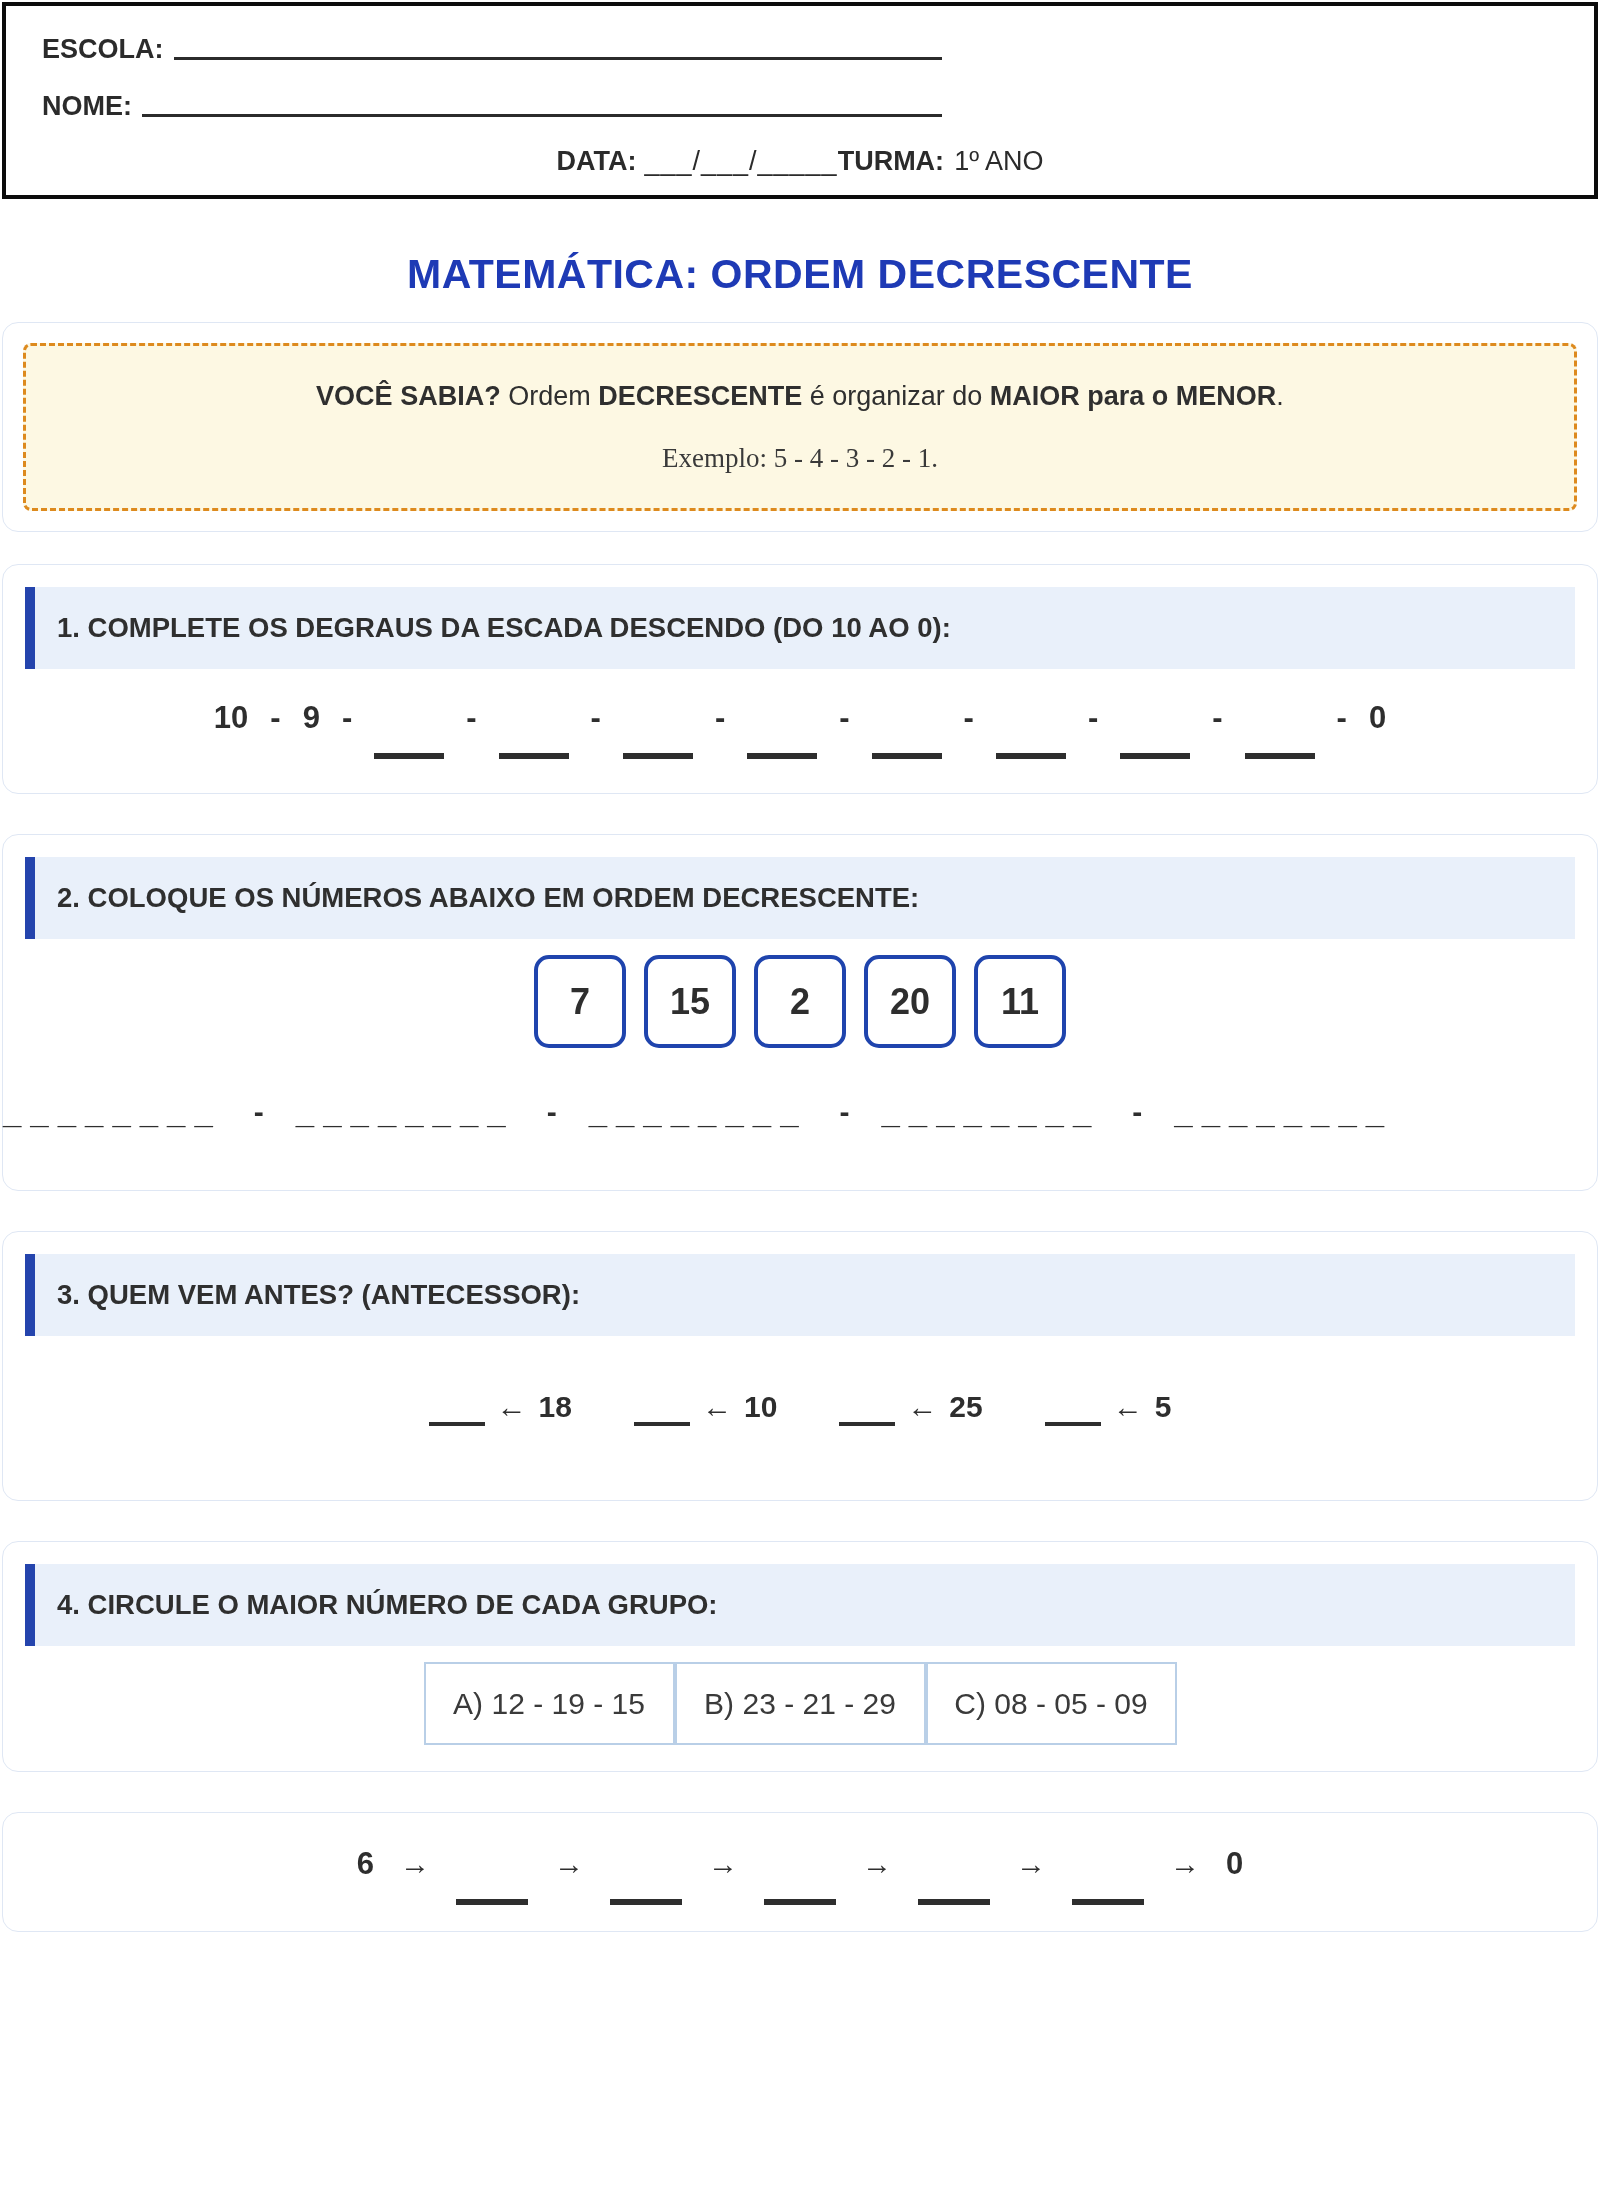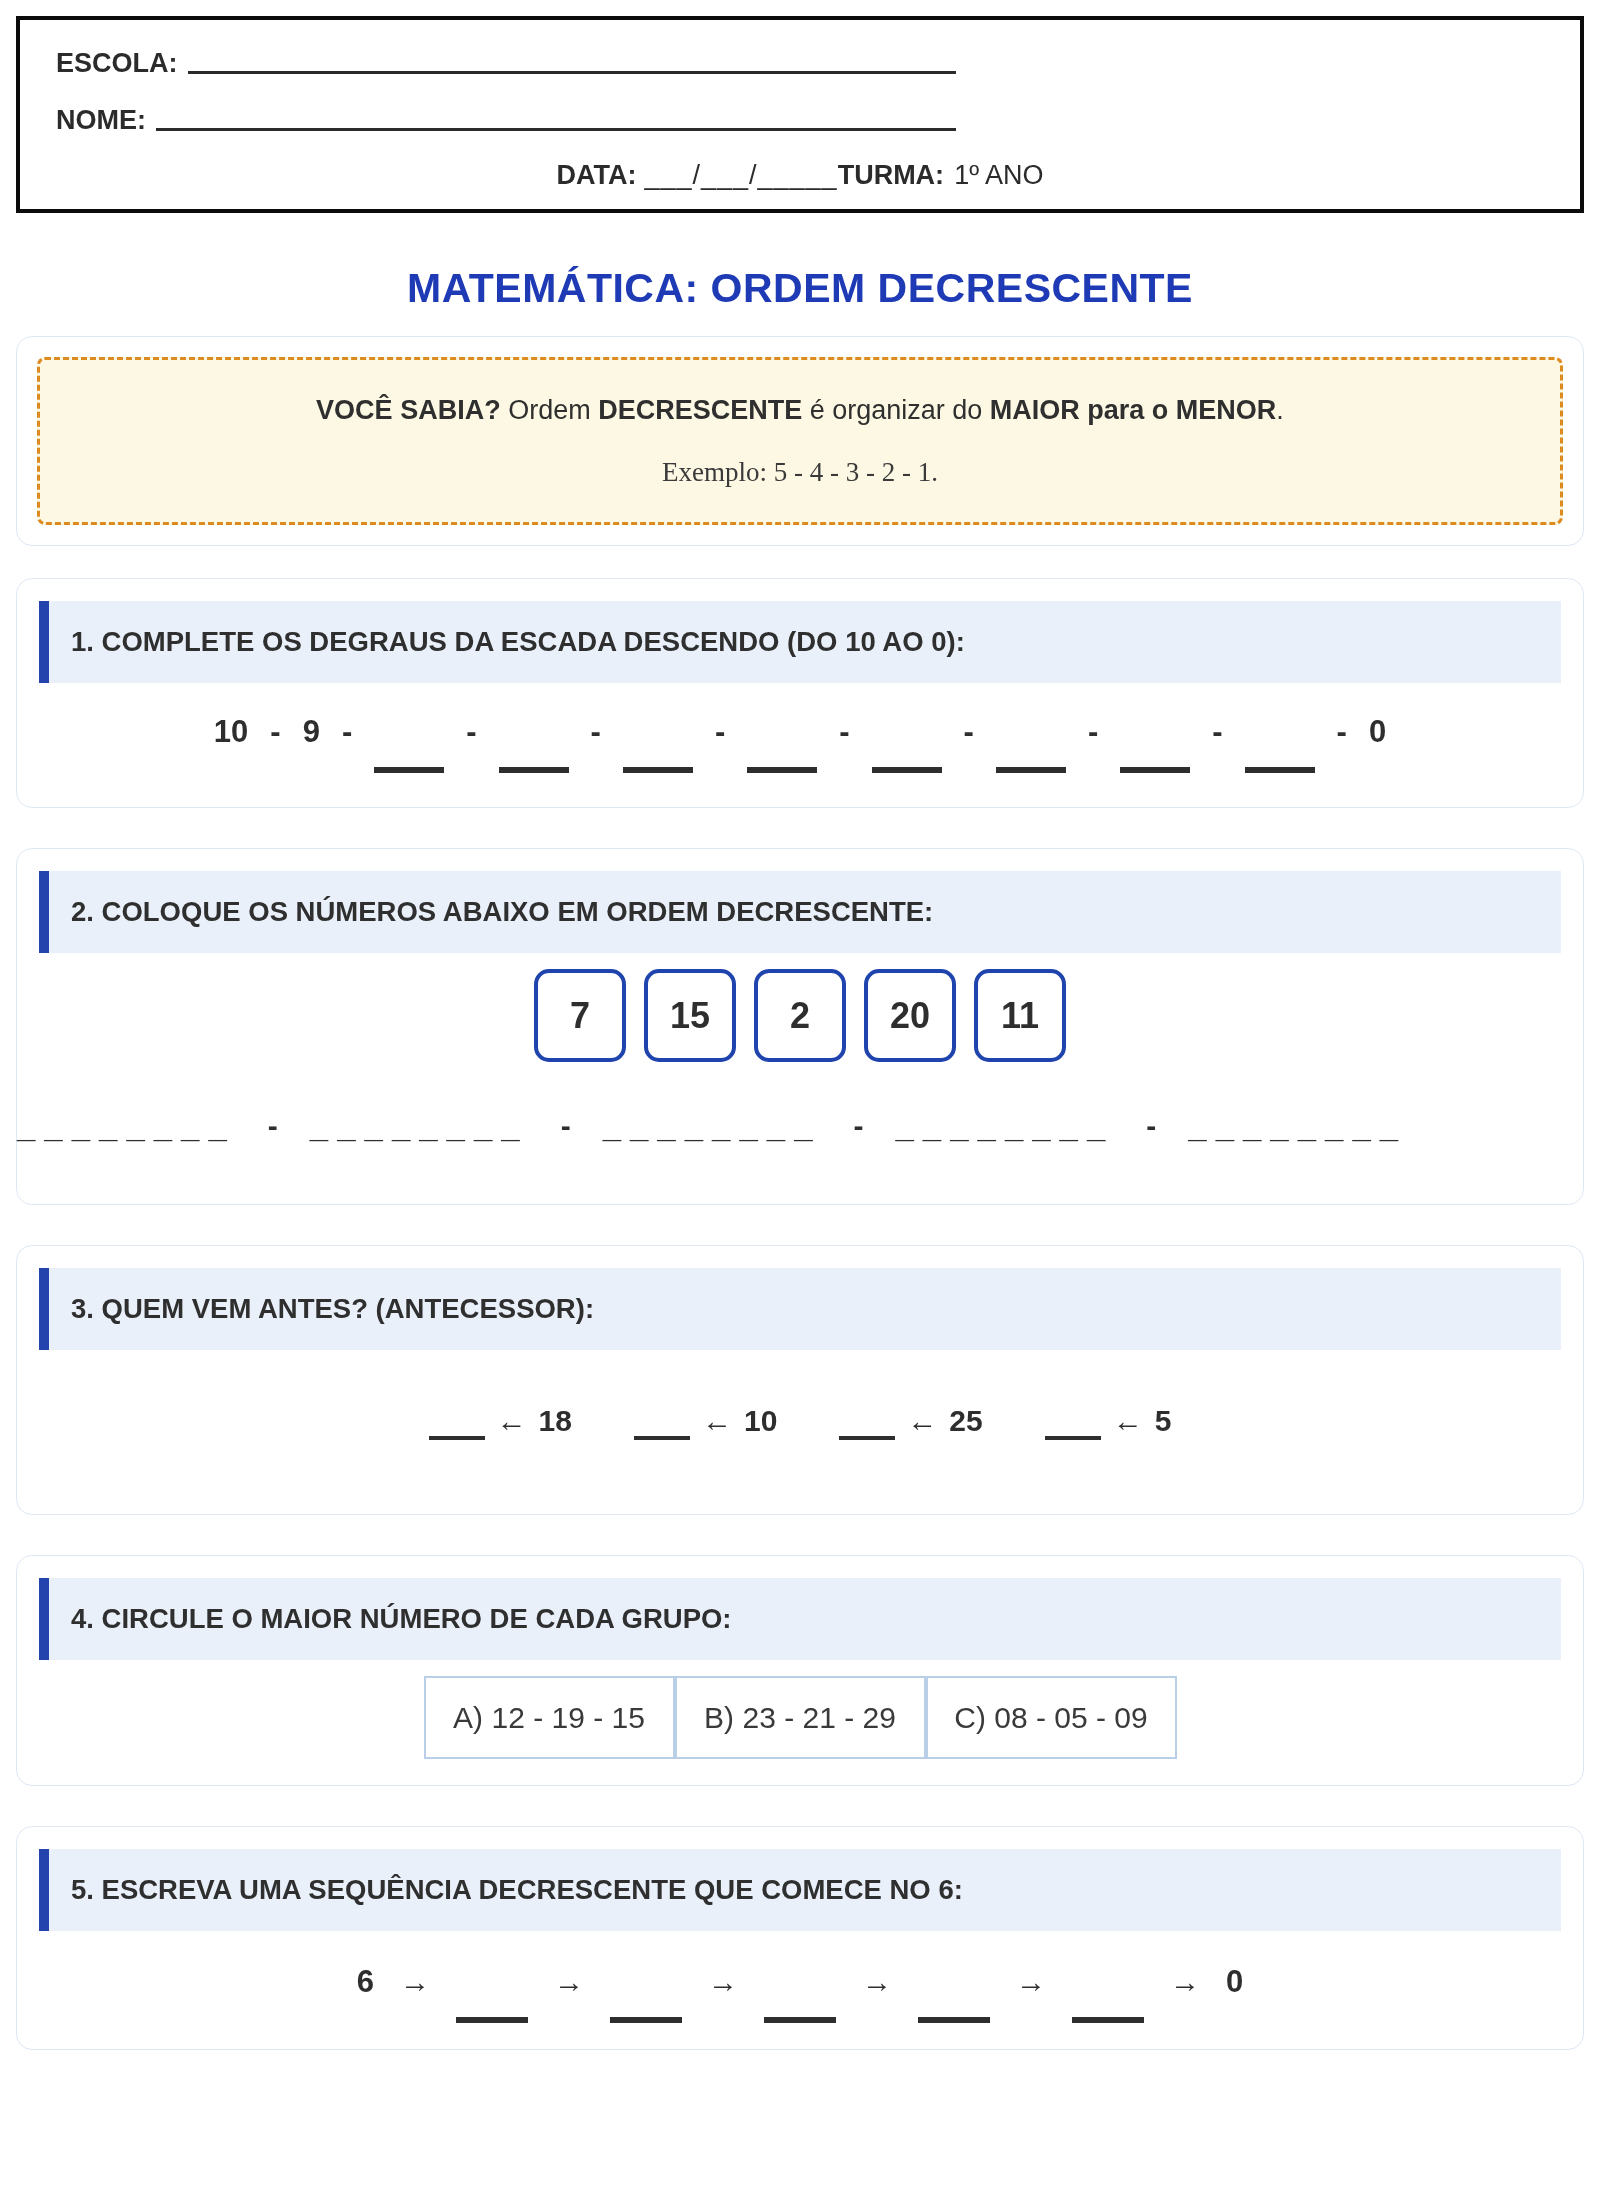--- a/index.html
+++ b/index.html
@@ -15,21 +15,21 @@
   }
   *{box-sizing:border-box;margin:0;padding:0;}
   html,body{width:1600px;}
   body{
     height:2200px;
     background:#ffffff;
     font-family:"Liberation Sans","DejaVu Sans",sans-serif;
     color:var(--text,#333);
     overflow:hidden;
   }
-  .page{width:1600px;height:2200px;padding:16px;}
+  .page{width:1600px;height:2200px;padding:2px;}
 
   
   .id-box{
     border:4px solid #0b0b0b;
     padding:26px 36px 16px 36px;
     background:#fff;
   }
   .hrow{display:flex;align-items:flex-end;width:900px;margin-bottom:24px;}
   .hrow.last{width:100%;justify-content:center;align-items:baseline;margin-bottom:2px;}
   .hlabel{font-size:27px;font-weight:700;color:#2b2b2b;white-space:nowrap;}
@@ -252,21 +252,20 @@
   <div class="card">
     <div class="sec-header">4. CIRCULE O MAIOR NÚMERO DE CADA GRUPO:</div>
     <div class="groups-row">
       <div class="group-box">A) 12 - 19 - 15</div>
       <div class="group-box">B) 23 - 21 - 29</div>
       <div class="group-box">C) 08 - 05 - 09</div>
     </div>
   </div>
 
   <div class="card">
-    <div class="sec-header">5. ESCREVA UMA SEQUÊNCIA DECRESCENTE QUE COMECE NO 6:</div>
     <div class="seq-row arrows">
       <span class="num">6</span>
       <span class="sep arrow">→</span>
       <span class="blank w72"></span>
       <span class="sep arrow">→</span>
       <span class="blank w72"></span>
       <span class="sep arrow">→</span>
       <span class="blank w72"></span>
       <span class="sep arrow">→</span>
       <span class="blank w72"></span>

